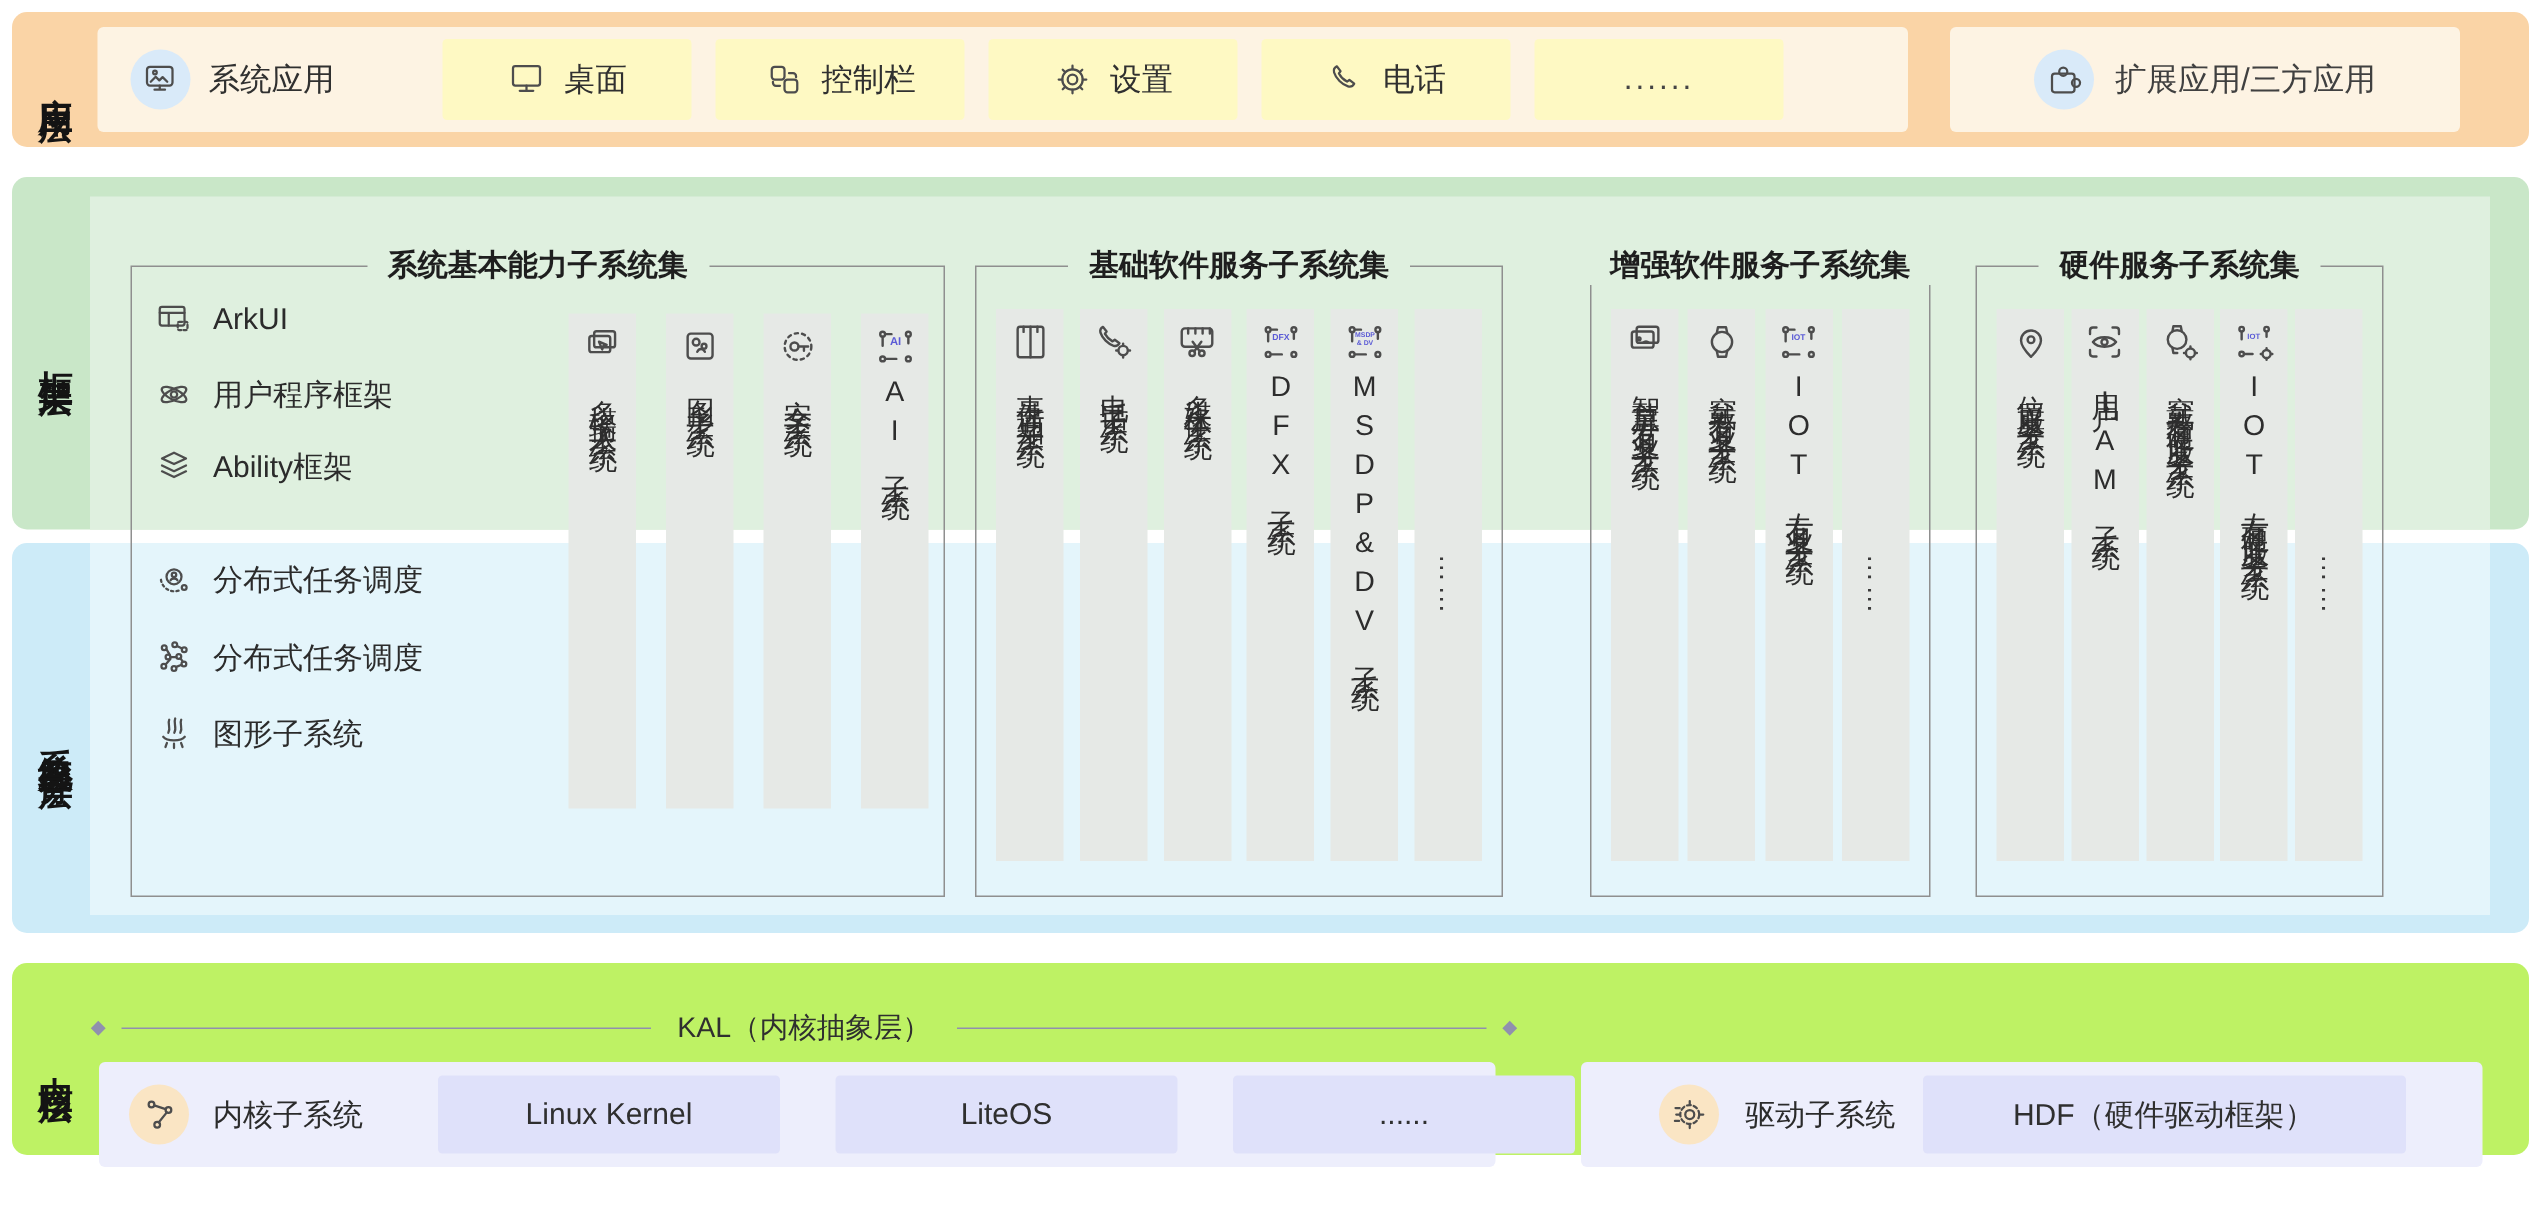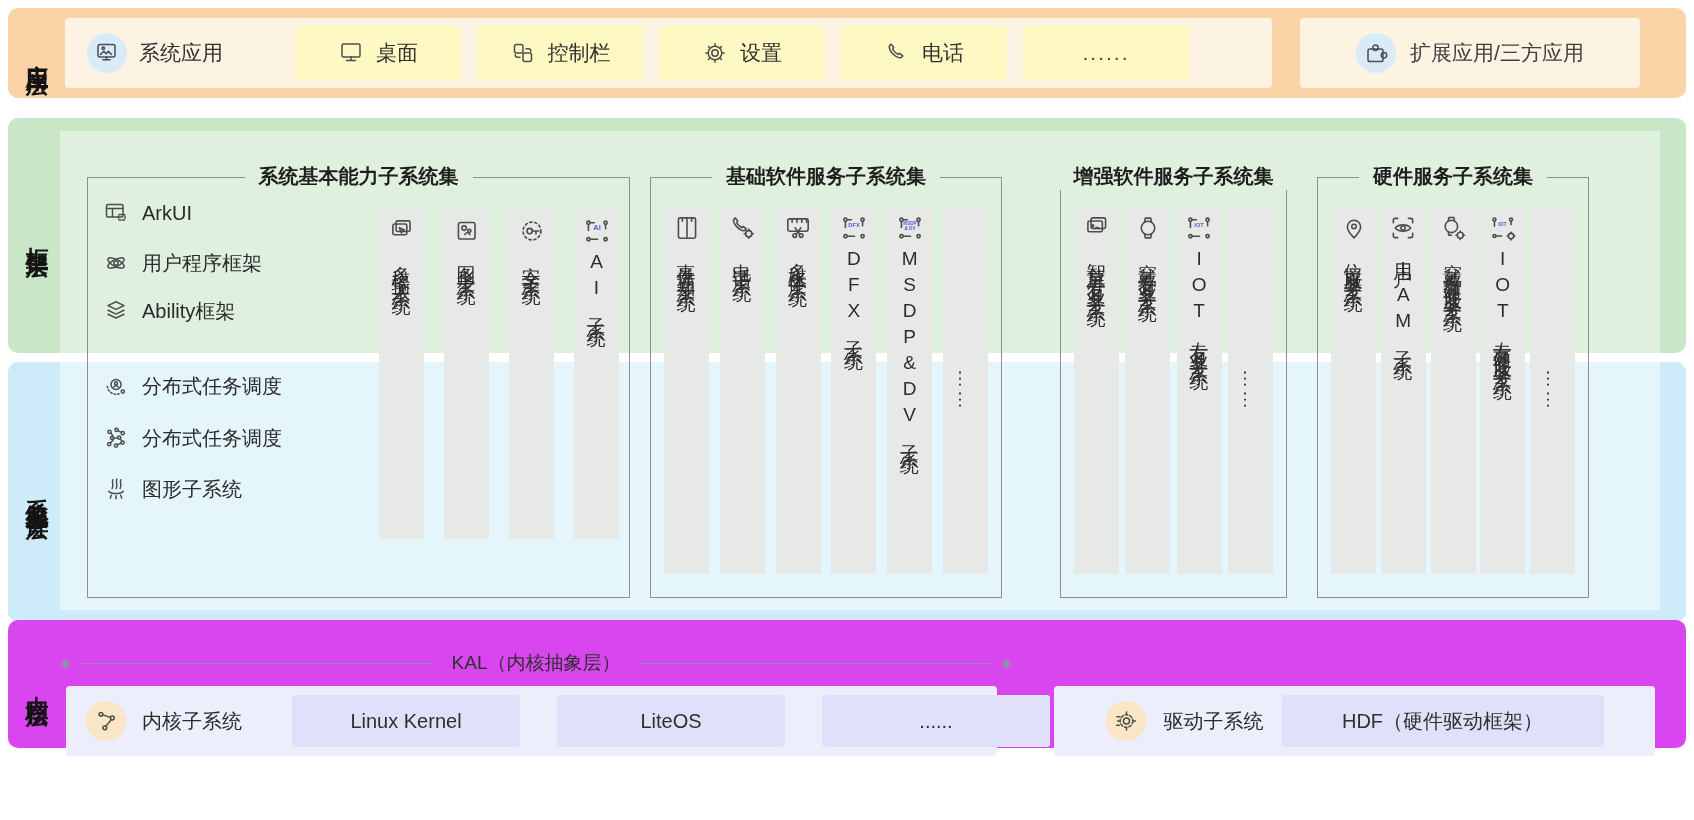--- a/index.html
+++ b/index.html
@@ -51,21 +51,21 @@
   .sec1 .pillars{right:10px;top:31px;gap:20px;}
   .sec2 .pillars,.sec3 .pillars,.sec4 .pillars{left:13px;right:13px;top:28px;justify-content:space-between;}
   .pillar{width:45px;background:#E6E9E6;display:flex;flex-direction:column;align-items:center;padding-top:7px;box-sizing:border-box;flex:0 0 auto;}
   .sec1 .pillar{height:330px;}
   .sec2 .pillar,.sec3 .pillar,.sec4 .pillar{height:368px;}
   .vtext{writing-mode:vertical-rl;text-orientation:upright;font-size:19px;letter-spacing:5px;line-height:1;color:#2d2d2d;margin-top:5px;}
   .pillar.dots{justify-content:center;padding-top:0;}
   .vdots{display:inline-block;transform:rotate(90deg);font-size:19px;letter-spacing:2px;color:#3a3a3a;white-space:nowrap;}
 
   
-  .band-kernel{left:8px;top:620px;width:1678px;height:128px;background:#d946ef;}
+  .band-kernel{left:8px;top:642px;width:1678px;height:128px;background:#bef264;}
   .kal{position:absolute;left:54px;top:30px;width:948px;height:26px;display:flex;align-items:center;gap:12px;
     font-size:19px;color:#2f2f2f;}
   .kline{flex:1;height:0;border-top:1px solid #9090ae;}
   .diamond{width:7px;height:7px;background:#9090ae;transform:rotate(45deg);flex:0 0 auto;}
   .kal-text{white-space:nowrap;padding:0 6px;}
   .kpanel{position:absolute;top:66px;height:70px;background:#EDEEFC;border-radius:4px;display:flex;align-items:center;box-sizing:border-box;}
   .kpanel.kleft{left:58px;width:931px;padding-left:20px;gap:16px;}
   .kpanel.kright{left:1046px;width:601px;justify-content:center;gap:18px;}
   .klabel{font-size:20px;color:#2b2b2b;white-space:nowrap;}
   .kbox{height:52px;background:#DFE1FA;border-radius:3px;display:flex;align-items:center;justify-content:center;

